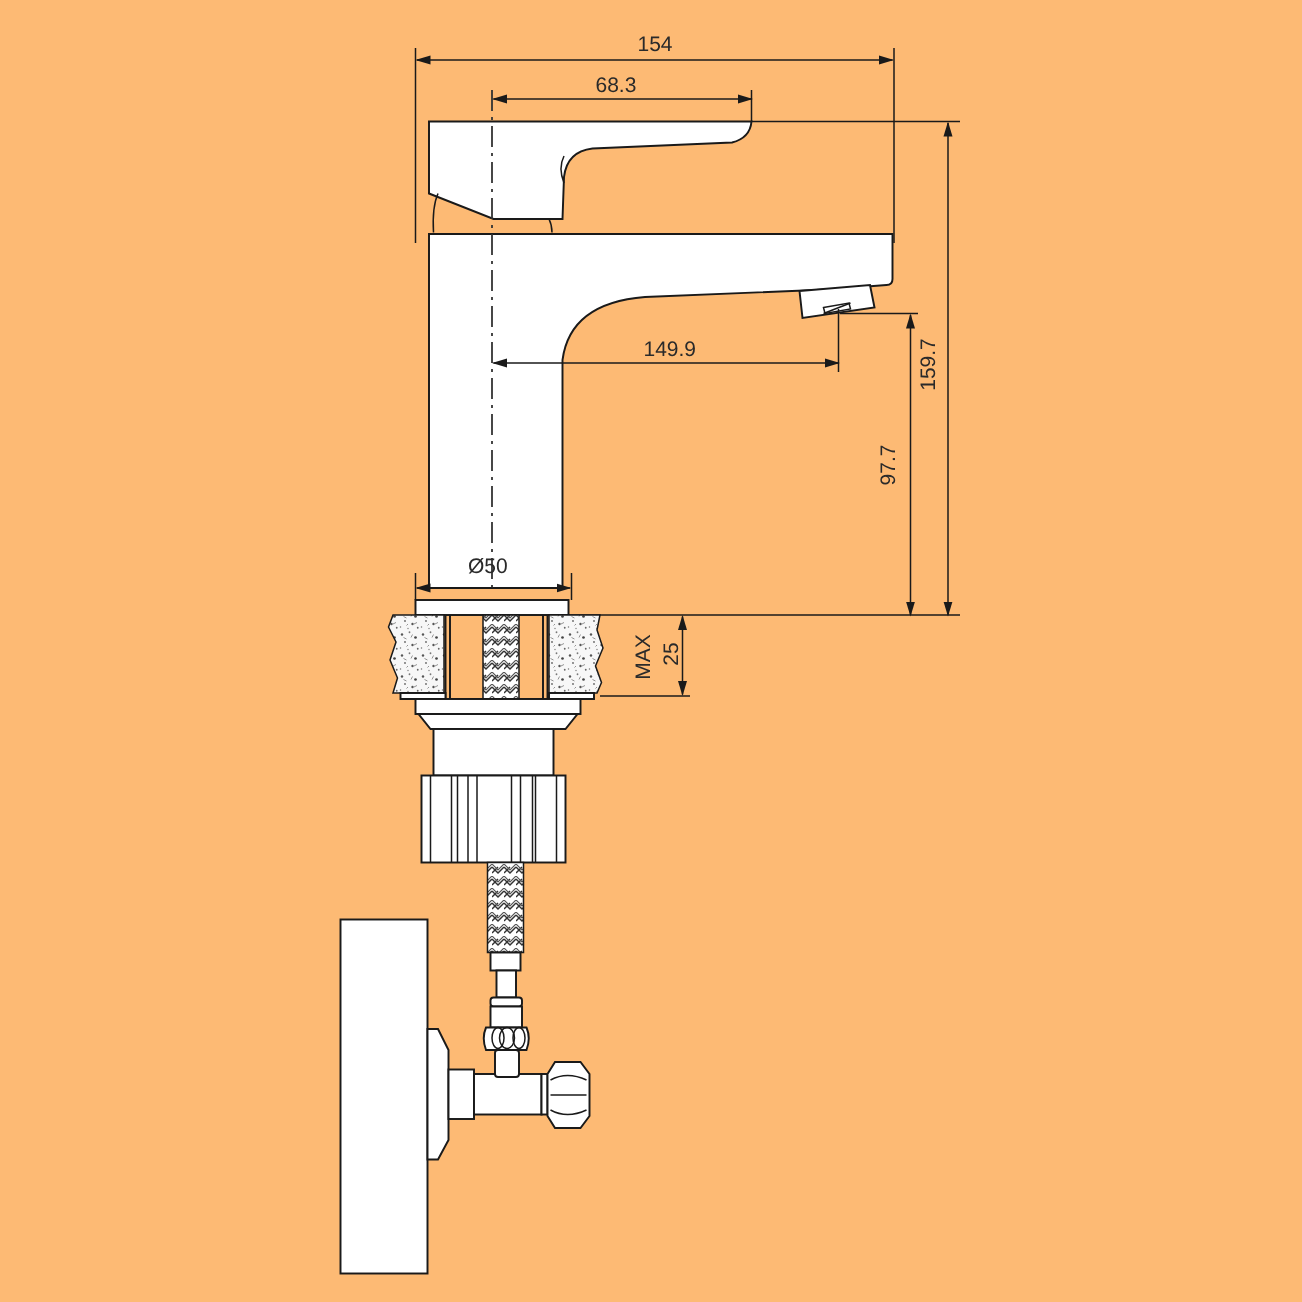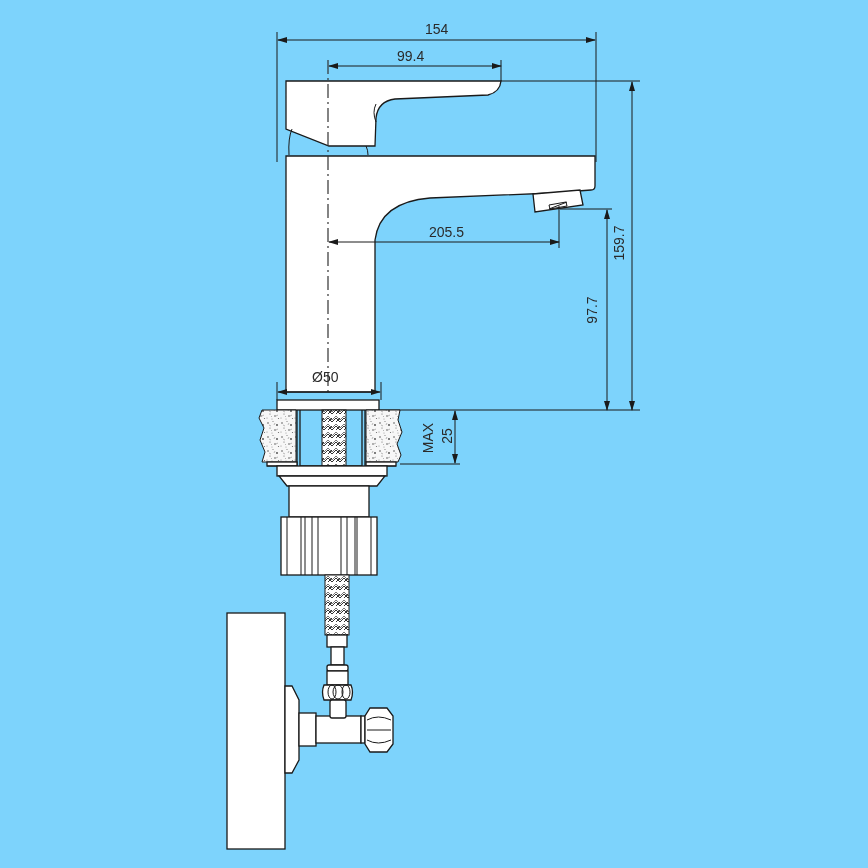--- a/index.html
+++ b/index.html
@@ -1,17 +1,17 @@
 <!DOCTYPE html>
 <html><head>
   <meta charset="utf-8">
   <style>
     html, body { margin: 0; padding: 0; background: #ffffff; }
     body { width: 868px; height: 868px; overflow: hidden; }
-    .canvas { position: relative; width: 868px; height: 868px; background: #7dd3fc; }
+    .canvas { position: relative; width: 868px; height: 868px; background: #fdba74; }
     svg { position: absolute; left: 0; top: 0; }
     .ln { stroke: #1a1a1a; stroke-width: 1.3; fill: none; }
     .lnw { stroke: #1a1a1a; stroke-width: 1.3; fill: #ffffff; }
     .thin { stroke: #1a1a1a; stroke-width: 1; fill: none; }
     .center { stroke: #333; stroke-width: 1.2; fill: none; stroke-dasharray: 14 4 2 4; }
     .dim { stroke: #1a1a1a; stroke-width: 1; fill: none; }
     .lbl { position: absolute; font-family: "Liberation Sans", sans-serif; font-size: 14px; color: #2a2a2a; white-space: nowrap; line-height: 1; }
     .rot { transform-origin: center center; transform: rotate(-90deg); }
   </style>
 </head>
@@ -165,20 +165,20 @@
 
     <g>
       <path class="lnw" d="M370,708 L387,708 L393,716 L393,744 L387,752 L370,752 L365,744 L365,716 Z"></path>
       <path class="thin" d="M367,720 Q378,714 391,720"></path>
       <path class="thin" d="M367,740 Q378,746 391,740"></path>
       <line class="thin" x1="367" y1="730" x2="391" y2="730"></line>
     </g>
   </svg>
 
   <div class="lbl" style="left:425px; top:22px;">154</div>
-  <div class="lbl" style="left:397px; top:49px;">99.4</div>
-  <div class="lbl" style="left:429px; top:225px;">205.5</div>
+  <div class="lbl" style="left:397px; top:49px;">68.3</div>
+  <div class="lbl" style="left:429px; top:225px;">149.9</div>
   <div class="lbl rot" style="left:601px; top:236px;">159.7</div>
   <div class="lbl rot" style="left:578px; top:303px;">97.7</div>
   <div class="lbl" style="left:312px; top:370px;">Ø50</div>
   <div class="lbl rot" style="left:413px; top:431px;">MAX</div>
   <div class="lbl rot" style="left:439px; top:429px;">25</div>
 </div>
 
 </body></html>

